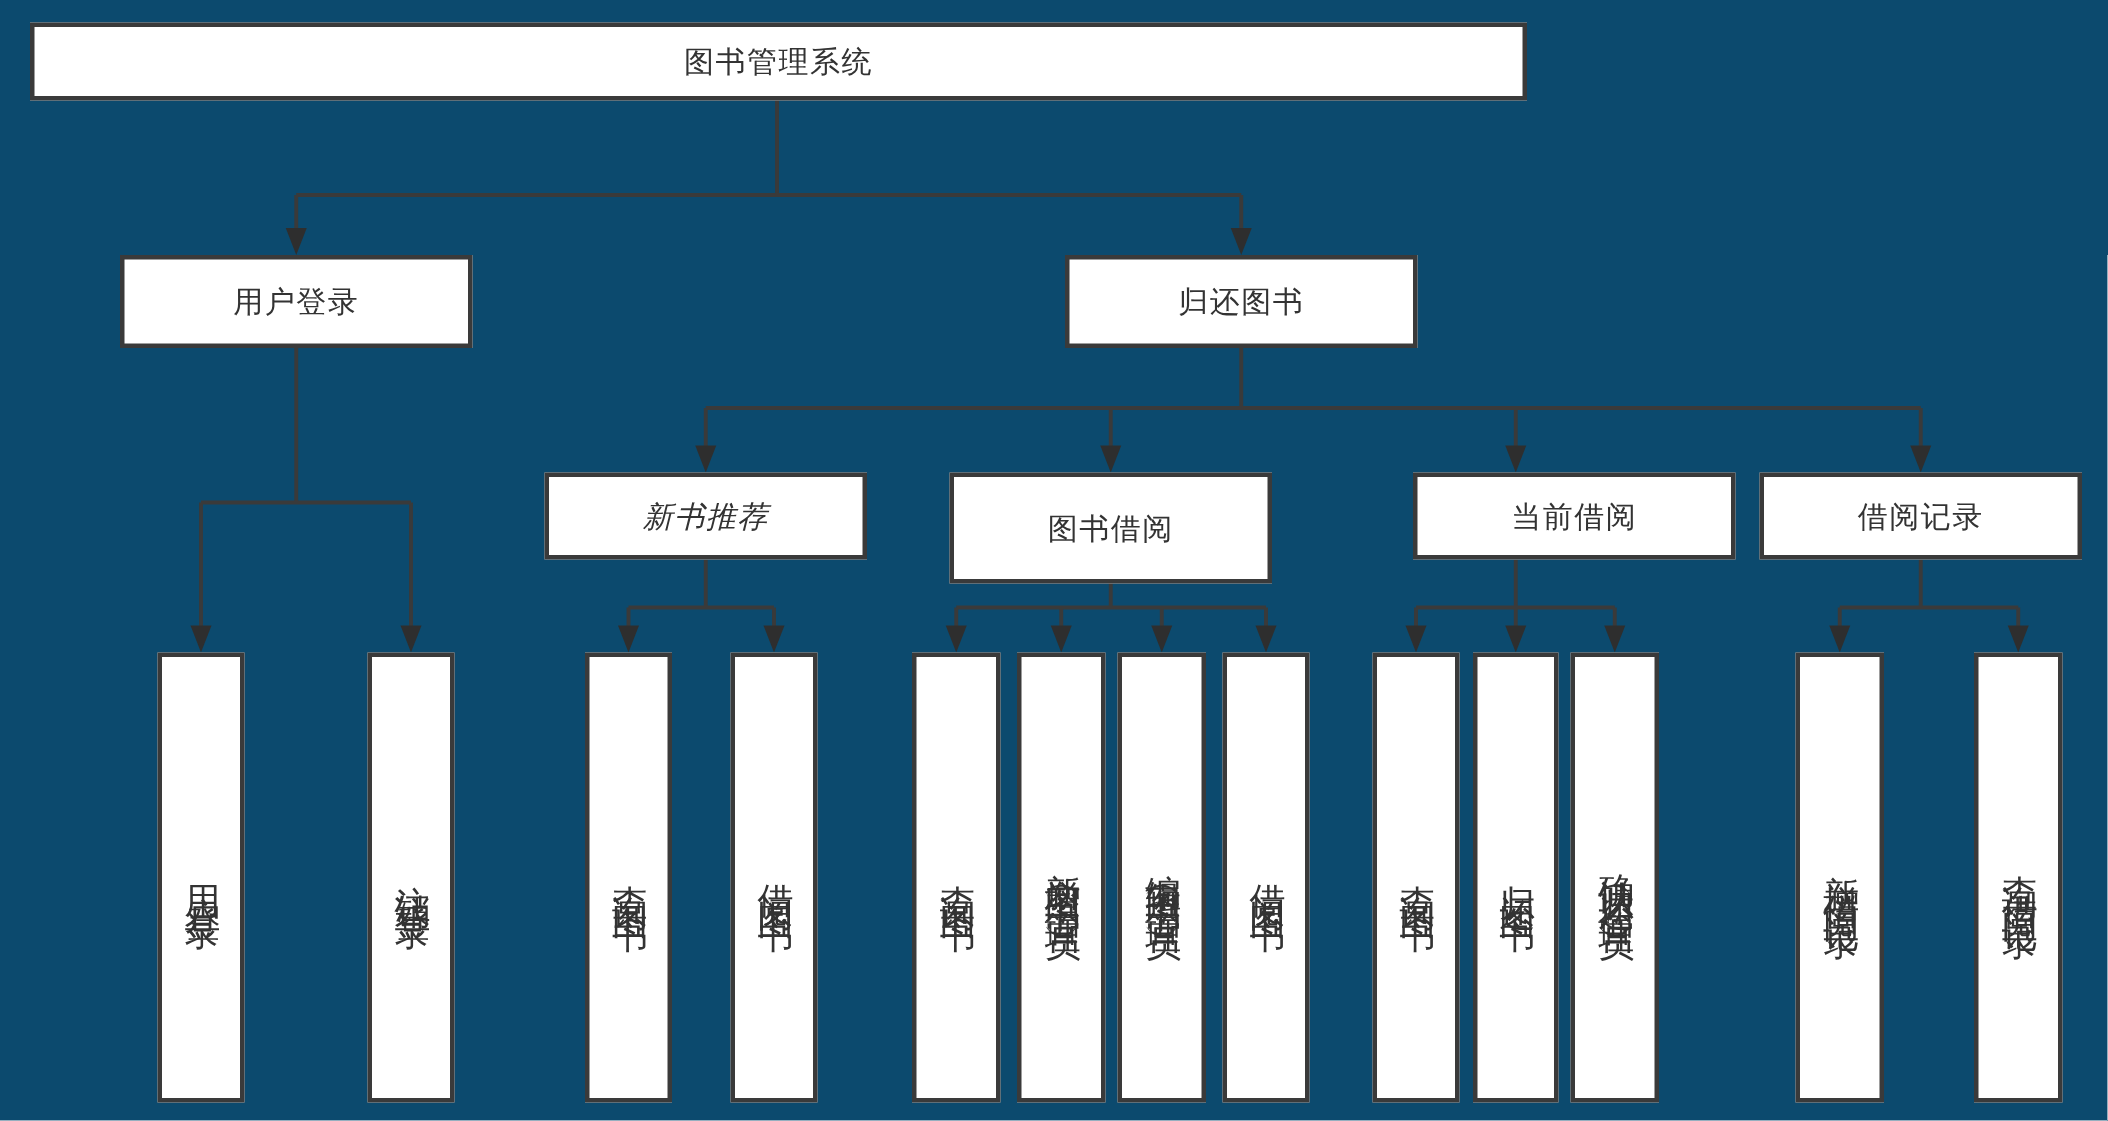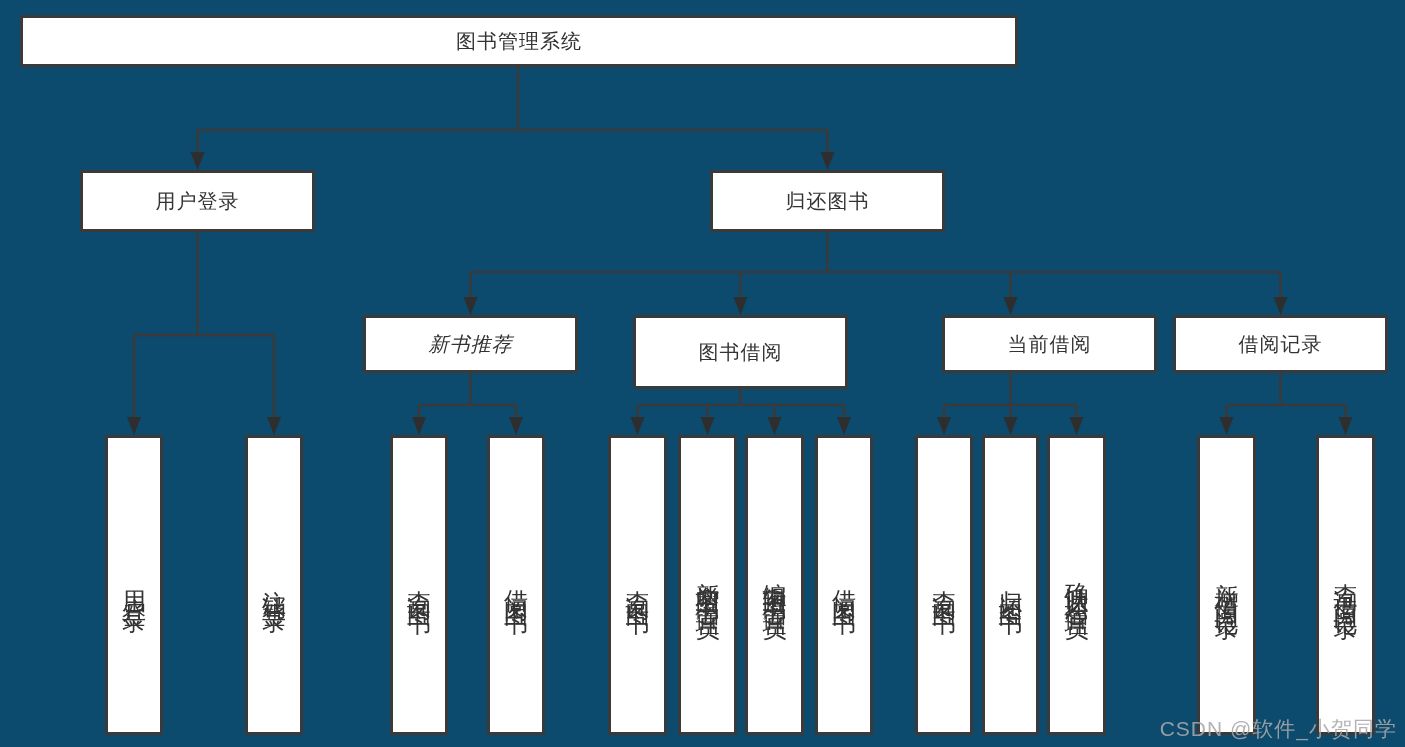--- a/index.html
+++ b/index.html
@@ -144,14 +144,13 @@
     <span class="vtext" style="letter-spacing:5px;">确认归还（管理员）</span>
   </div>
 
   <div class="box vbox" style="left:1197px; top:435px; width:59px; height:300px;">
     <span class="vtext">新增借阅记录</span>
   </div>
   <div class="box vbox" style="left:1316px; top:435px; width:59px; height:300px;">
     <span class="vtext">查询借阅记录</span>
   </div>
 
-  <div class="watermark">CSDN @软件_小贺同学</div>
 </div>
 
 </body></html>

